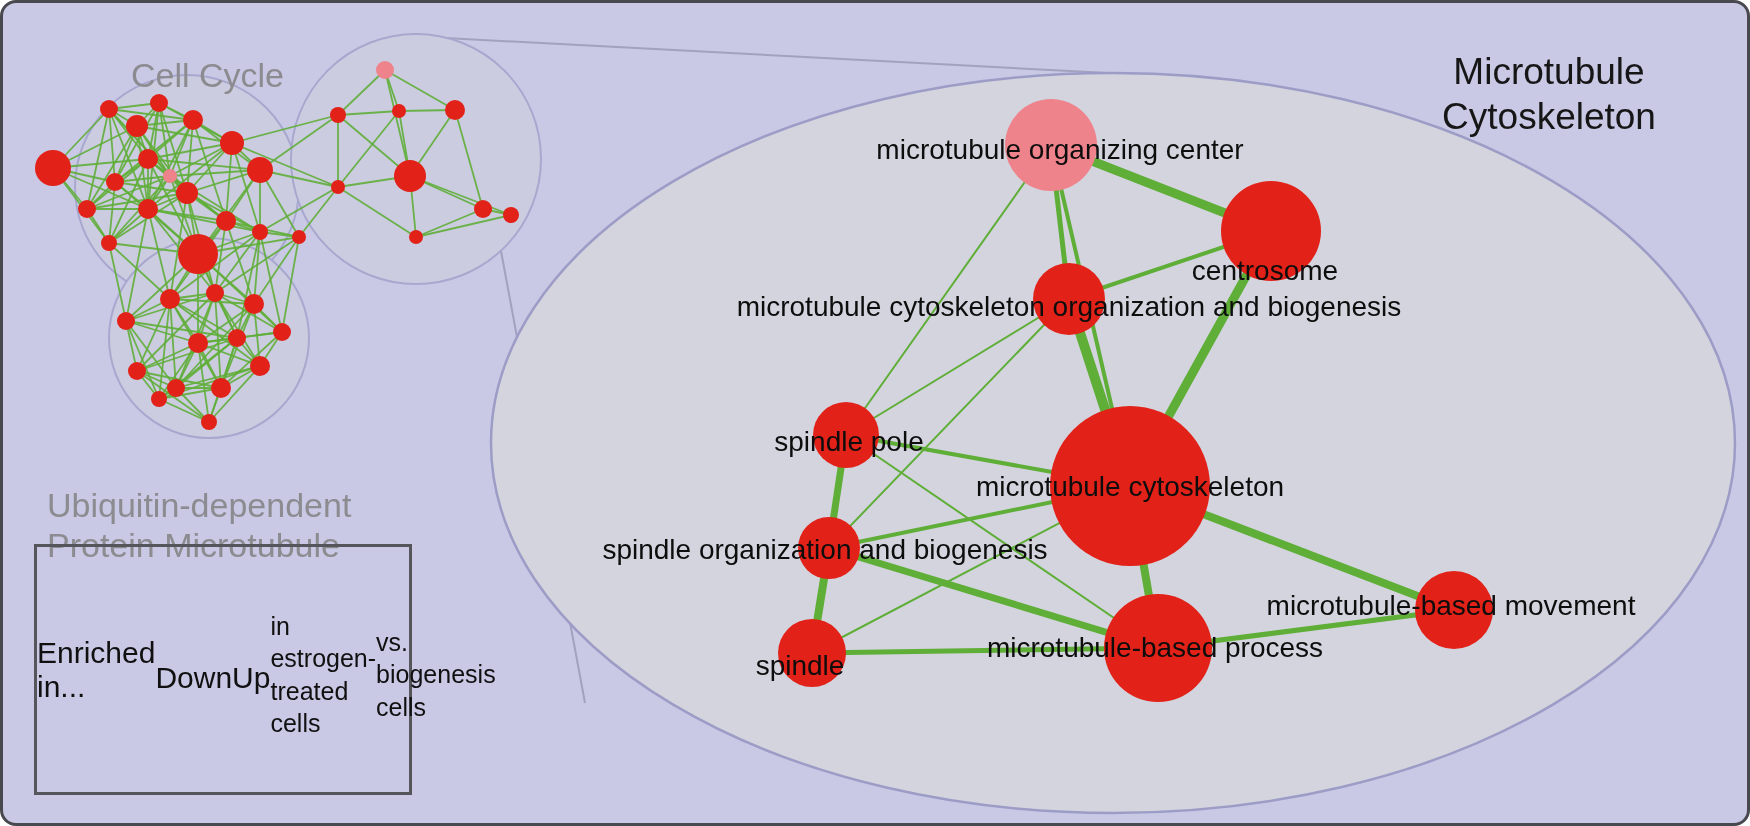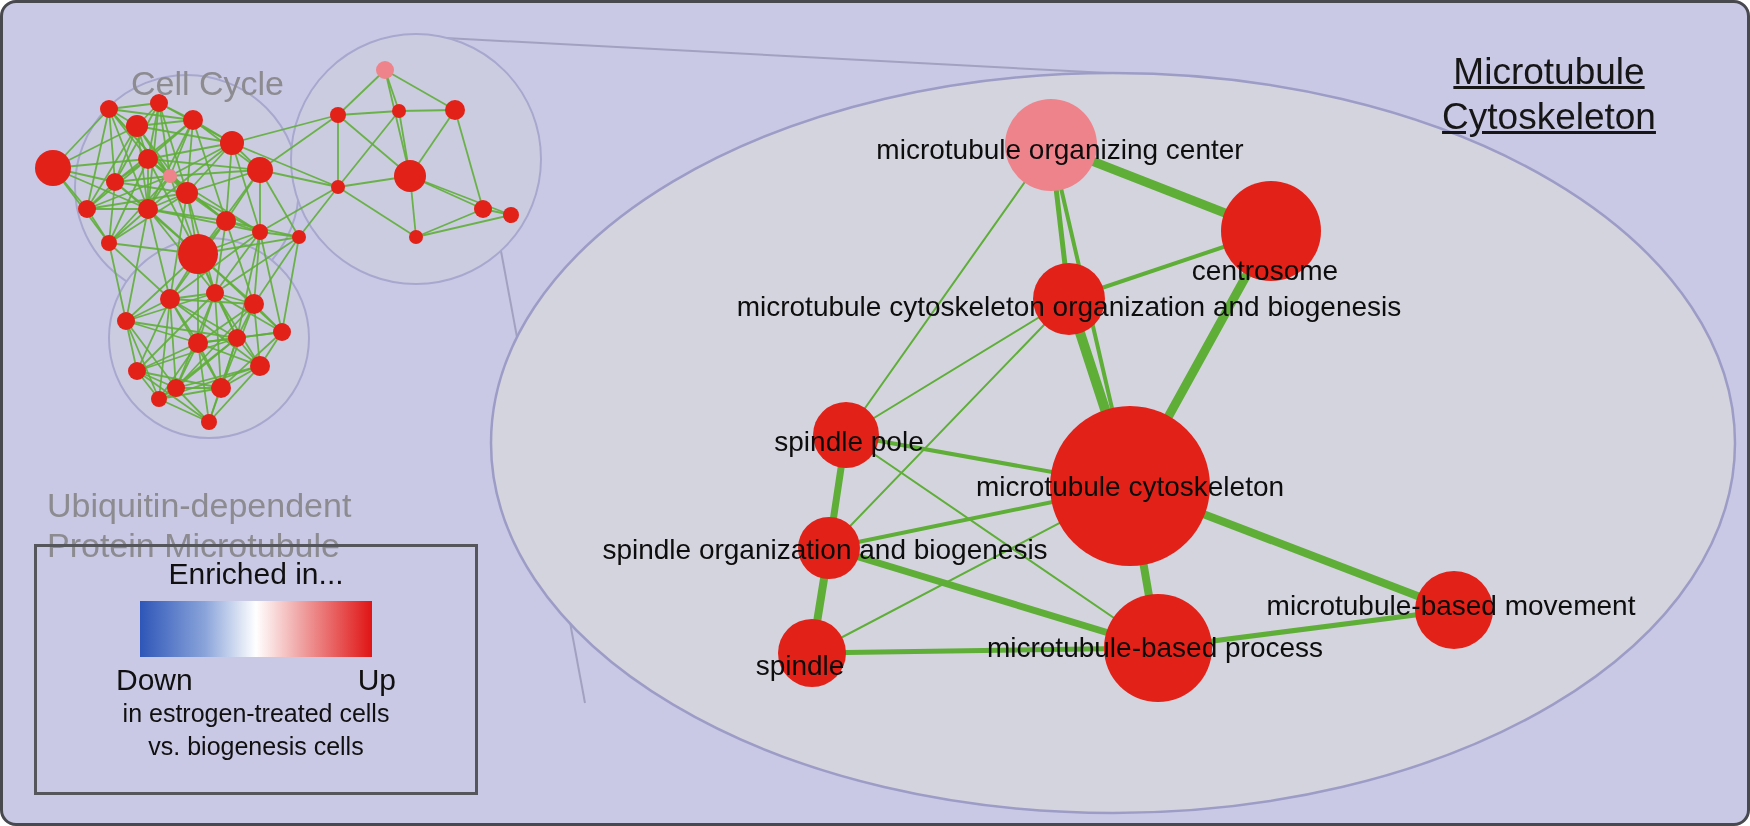--- a/index.html
+++ b/index.html
@@ -31,24 +31,24 @@
   }
   .zoom-label{
     fill:#0d0d0d;
     font-size:28px;
     text-anchor:middle;
     font-family:"Liberation Sans","DejaVu Sans",sans-serif;
   }
   .legend{
     position:absolute;
     left:31px;top:541px;
-    width:444px;height:251px;
+    width:378px;height:251px;
     box-sizing:border-box;
     border:3px solid #55555c;
-    display:flex;flex-direction:column;align-items:center;
+    display:flex;flex-direction:row;align-items:center;
     padding-top:10px;
   }
   .legend-title{
     font-size:30px;color:#101010;margin-bottom:10px;
   }
   .legend-bar{
     width:232px;height:56px;
     background:linear-gradient(to right,#2e56b8 0%,#8aa4da 28%,#ffffff 50%,#efa0a0 70%,#e01414 100%);
   }
   .legend-range{
@@ -353,28 +353,28 @@
       <text x="1262" y="267" class="zoom-label" dominant-baseline="central">centrosome</text>
       <text x="1066" y="303" class="zoom-label" dominant-baseline="central">microtubule cytoskeleton organization and biogenesis</text>
       <text x="846" y="438" class="zoom-label" dominant-baseline="central">spindle pole</text>
       <text x="1127" y="483" class="zoom-label" dominant-baseline="central">microtubule cytoskeleton</text>
       <text x="822" y="546" class="zoom-label" dominant-baseline="central">spindle organization and biogenesis</text>
       <text x="797" y="662" class="zoom-label" dominant-baseline="central">spindle</text>
       <text x="1152" y="644" class="zoom-label" dominant-baseline="central">microtubule-based process</text>
       <text x="1448" y="602" class="zoom-label" dominant-baseline="central">microtubule-based movement</text>
     </svg>
 
-  <div class="overlay cluster-label" style="left:128px;top:60px;">Cell Cycle</div>
+  <div class="overlay cluster-label" style="left:128px;top:52px;">Cell Cycle</div>
 
   <div class="overlay cluster-label" style="left:44px;top:482px;">
     <div>Ubiquitin-dependent</div>
     <div>Protein Microtubule</div>
   </div>
 
-  <div class="overlay zoom-title" style="left:1546px;top:46px;text-decoration:underline;">
+  <div class="overlay zoom-title" style="left:1546px;top:46px;">
     <div>Microtubule</div>
     <div>Cytoskeleton</div>
   </div>
 
   <div class="legend">
     <div class="legend-title">Enriched in...</div>
     <div class="legend-bar"></div>
     <div class="legend-range">
       <span>Down</span>
       <span>Up</span>

